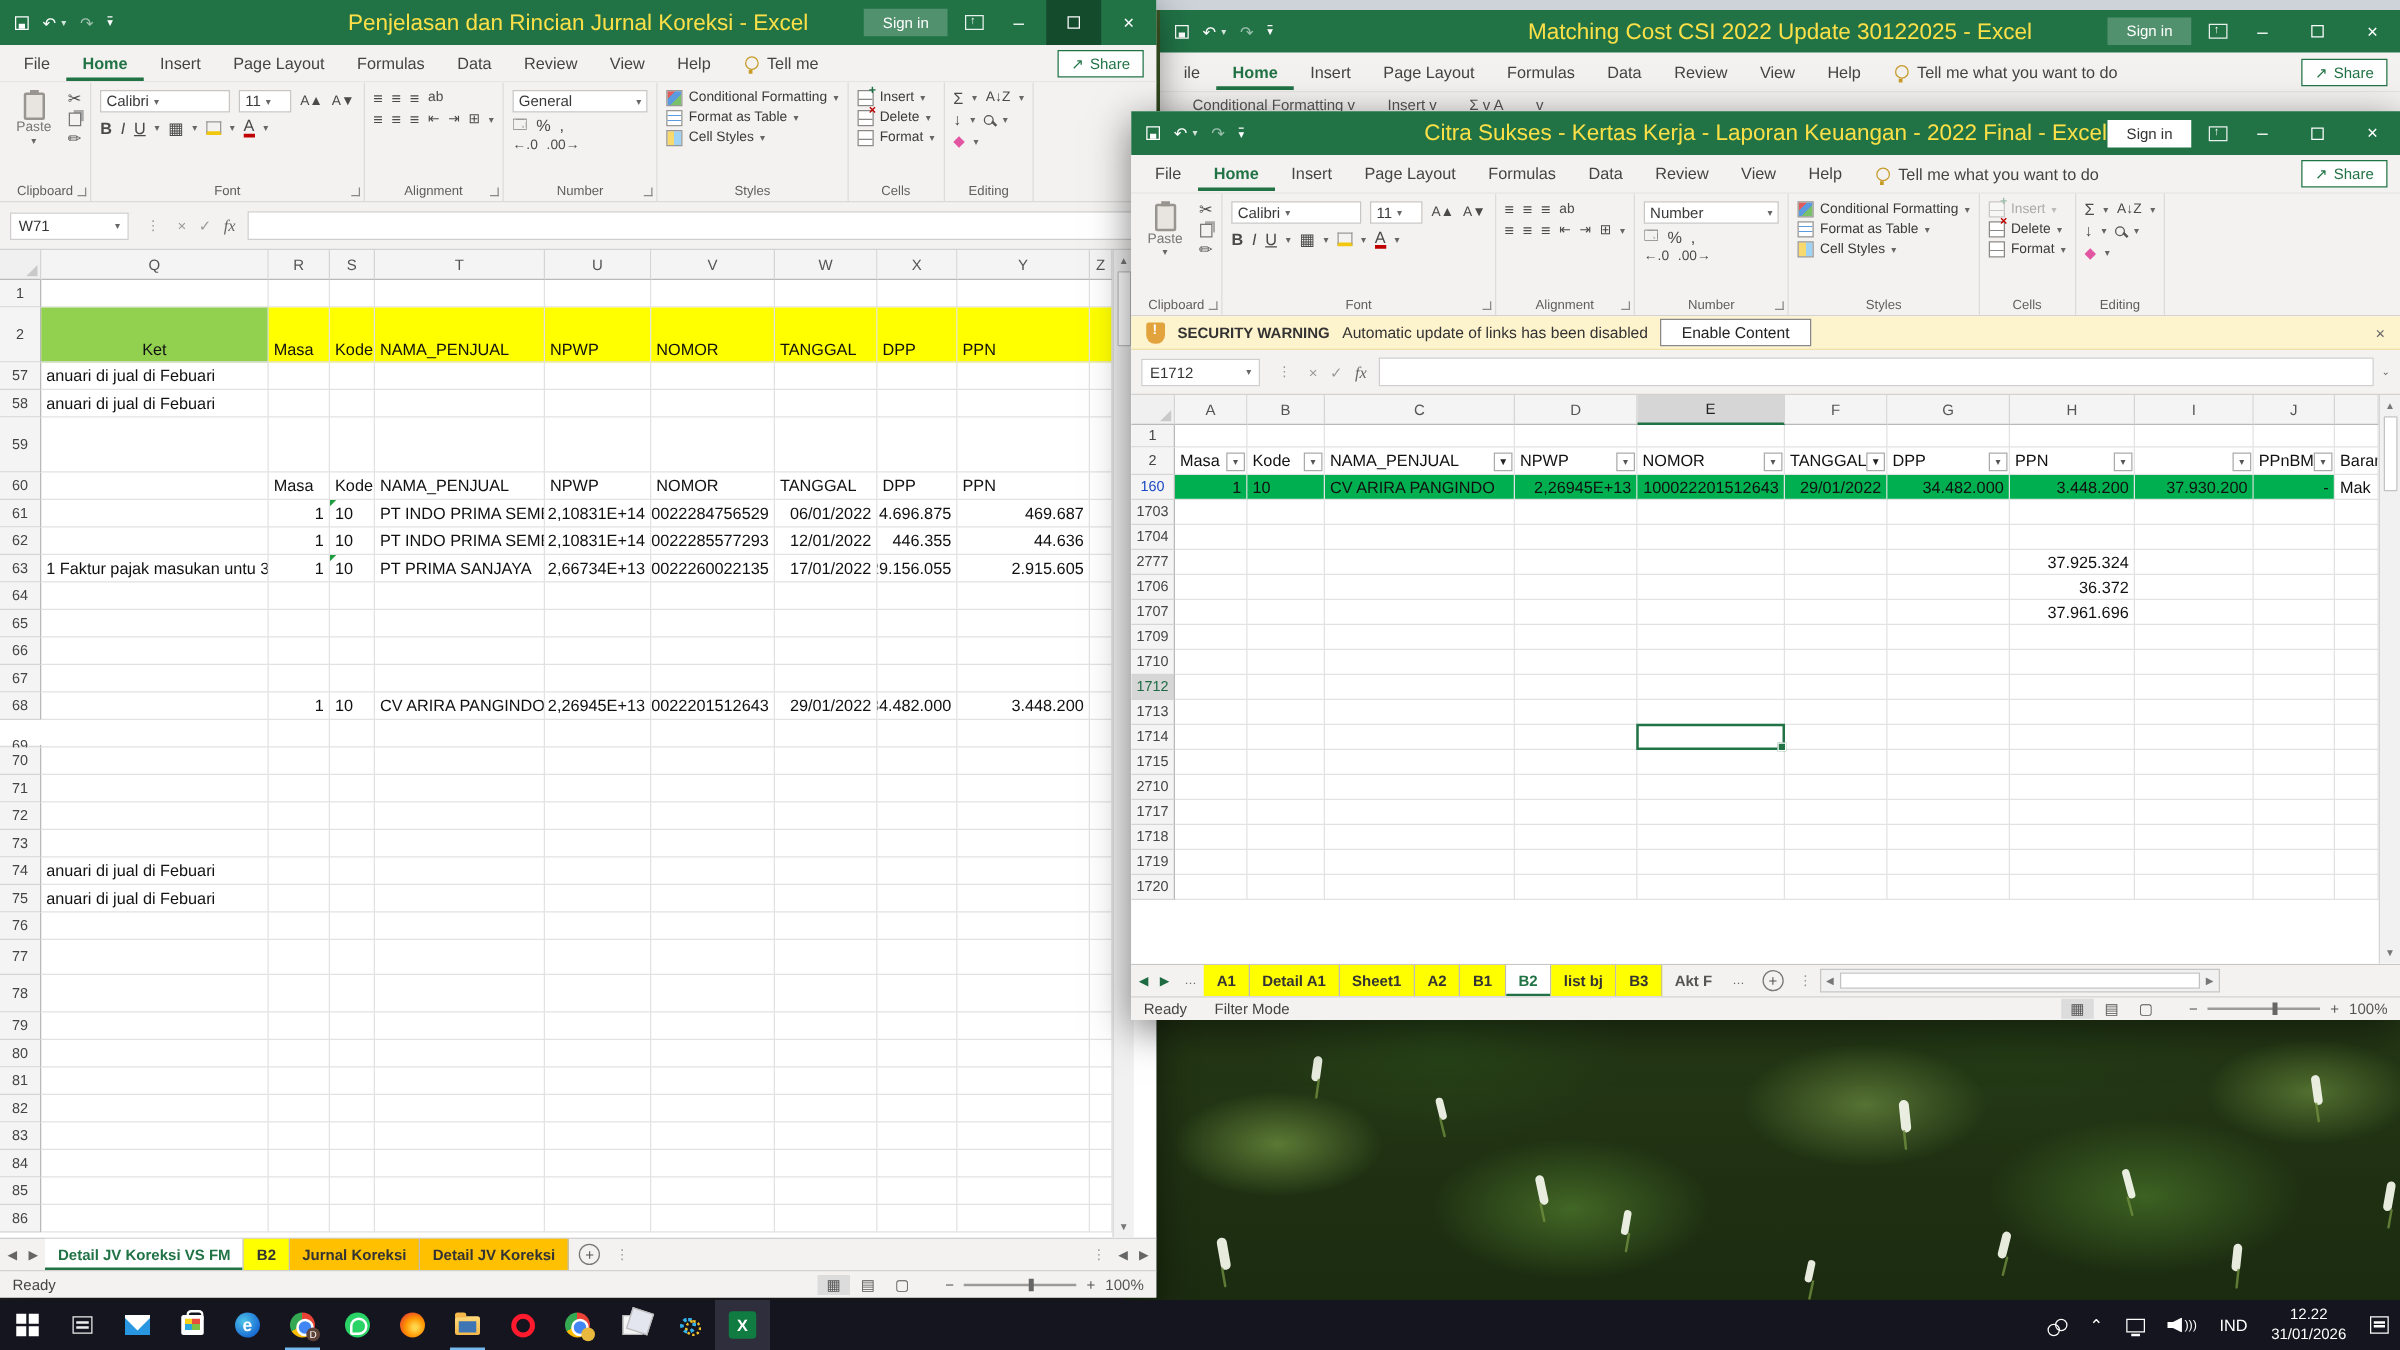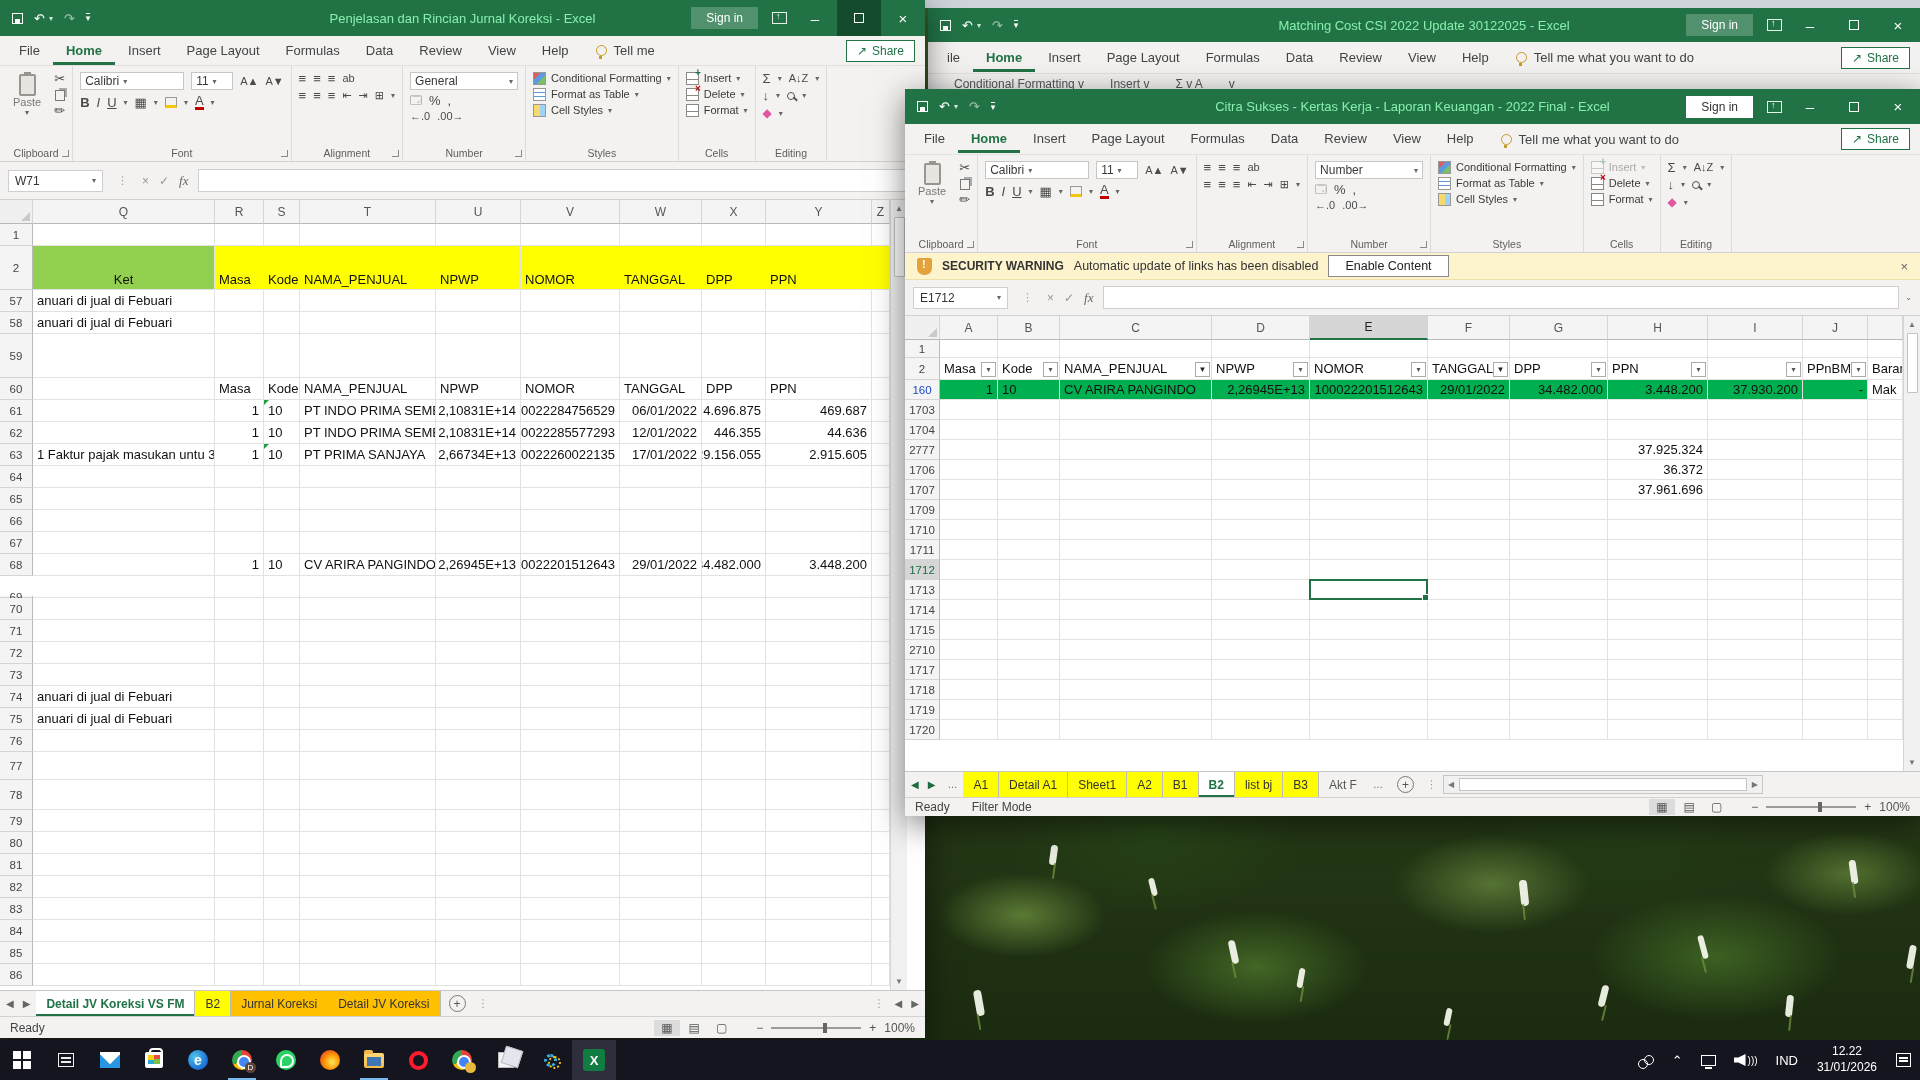--- a/index.html
+++ b/index.html
@@ -19,21 +19,21 @@
       radial-gradient(220px 120px at 70% 80%, rgba(35,60,22,.8), transparent 75%),
       linear-gradient(180deg,#3d5a26 0%, #31491e 55%, #243715 80%, #1b2b10 100%); }
   .flower { position:absolute; background:#f2f5ea; border-radius:5px; opacity:.95; }
   .stem { position:absolute; background:#6f8f3f; width:2px; border-radius:2px; opacity:.8; }
   #top-strip { position:absolute; left:900px; top:0; right:0; height:8px; background:#cdd3d9; z-index:1; }
 
   
   .xlwin { position:absolute; display:flex; flex-direction:column; background:#fff;
     box-shadow:0 8px 30px rgba(0,0,0,.5); }
   .tbar { background:#217346; color:#fff; display:flex; align-items:center; position:relative; flex:none; }
-  .tbar .title { position:absolute; left:0; right:0; text-align:center; font-size:13px; color:#86efac; }
+  .tbar .title { position:absolute; left:0; right:0; text-align:center; font-size:18px; color:#fde047; }
   .qat { display:flex; align-items:center; gap:11px; margin-left:12px; z-index:1; }
   .qat .dim { opacity:.55; }
   .qsave { width:11px; height:11px; border:1.5px solid #fff; position:relative; display:inline-block; }
   .qsave::after { content:""; position:absolute; left:2px; bottom:0; width:5px; height:4px; background:#fff; }
   .qglyph { font-size:13px; line-height:1; }
   .qdd { font-size:8px; margin-left:-7px; opacity:.8; }
   .qcust { font-size:9px; border-top:1.5px solid #fff; padding-top:0px; line-height:1; }
   .tbar-right { margin-left:auto; display:flex; align-items:center; z-index:1; height:100%; }
   .signin { background:rgba(255,255,255,.22); font-size:12px; padding:4px 15px; margin-right:14px; }
   .signin.lightbtn { background:#fff; color:#333; }
@@ -124,21 +124,21 @@
 
   .vscroll { position:absolute; width:17px; background:#f1f1f1; border-left:1px solid #d5d5d5;
     display:flex; flex-direction:column; align-items:center; z-index:2; }
   .vscroll .arr { font-size:8px; color:#777; padding:4px 0; }
   .vthumb { width:11px; background:#fff; border:1px solid #c3c3c3; border-radius:1px; }
 
   .shtabs { display:flex; align-items:stretch; background:#f3f2f1; border-top:1px solid #c8c6c4;
     font-size:12px; color:#333; flex:none; }
   .tnav { display:flex; align-items:center; padding:0 6px; font-size:10px; color:#666; gap:9px; }
   .tnav.dark { color:#1e6b43; }
-  .stab { padding:0 10px; border-right:1px solid #bdbbb9; display:flex; align-items:center; white-space:nowrap; }
+  .stab { padding:0 10px; border-right:1px solid #bdbbb9; display:flex; align-items:center; white-space:nowrap;font-weight:bold; }
   .stab.yellow { background:#ffff00; }
   .stab.orange { background:#ffc000; }
   .stab.active { background:#fff; color:#217346; font-weight:bold; box-shadow:inset 0 -2px 0 #217346; }
   .stab.plain { background:#f3f2f1; color:#555; border-right:none; }
   .addsheet { width:17px; height:17px; border:1px solid #777; border-radius:50%; color:#555;
     display:flex; align-items:center; justify-content:center; font-size:12px; align-self:center; margin:0 8px; }
   .hscroll { display:flex; align-items:center; background:#f1f1f1; border:1px solid #c8c6c4;
     margin:3px 6px 3px 2px; flex:1; max-width:320px; }
   .hscroll .arr { font-size:8px; color:#777; padding:0 4px; }
   .hthumb { flex:1; height:13px; background:#fff; border:1px solid #c3c3c3; margin:0 1px; }
@@ -1490,34 +1490,20 @@
           <div class="cell" style="width: 98px;"></div>
           <div class="cell" style="width: 118px;"></div>
           <div class="cell" style="width: 82px;"></div>
           <div class="cell" style="width: 98px;"></div>
           <div class="cell" style="width: 100px;"></div>
           <div class="cell" style="width: 95px;"></div>
           <div class="cell" style="width: 65px;"></div>
           <div class="cell" style="width: 35px;"></div>
         </div>
         <div class="srow" style="height: 20px;">
-          <div class="rh" style="width: 35px;">1711</div>
-          <div class="cell" style="width: 58px;"></div>
-          <div class="cell" style="width: 62px;"></div>
-          <div class="cell" style="width: 152px;"></div>
-          <div class="cell" style="width: 98px;"></div>
-          <div class="cell" style="width: 118px;"></div>
-          <div class="cell" style="width: 82px;"></div>
-          <div class="cell" style="width: 98px;"></div>
-          <div class="cell" style="width: 100px;"></div>
-          <div class="cell" style="width: 95px;"></div>
-          <div class="cell" style="width: 65px;"></div>
-          <div class="cell" style="width: 35px;"></div>
-        </div>
-        <div class="srow" style="height: 20px;">
           <div class="rh selrow" style="width: 35px;">1712</div>
           <div class="cell" style="width: 58px;"></div>
           <div class="cell" style="width: 62px;"></div>
           <div class="cell" style="width: 152px;"></div>
           <div class="cell" style="width: 98px;"></div>
           <div class="cell" style="width: 118px;"></div>
           <div class="cell" style="width: 82px;"></div>
           <div class="cell" style="width: 98px;"></div>
           <div class="cell" style="width: 100px;"></div>
           <div class="cell" style="width: 95px;"></div>

